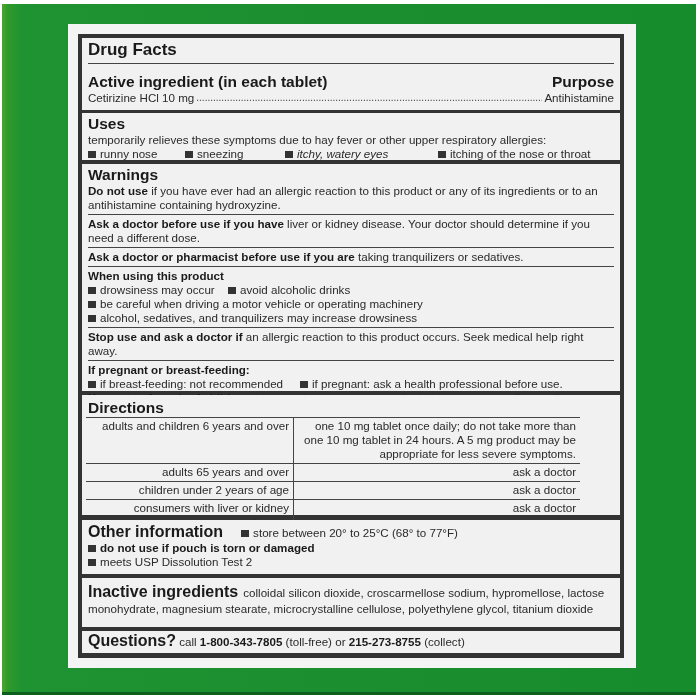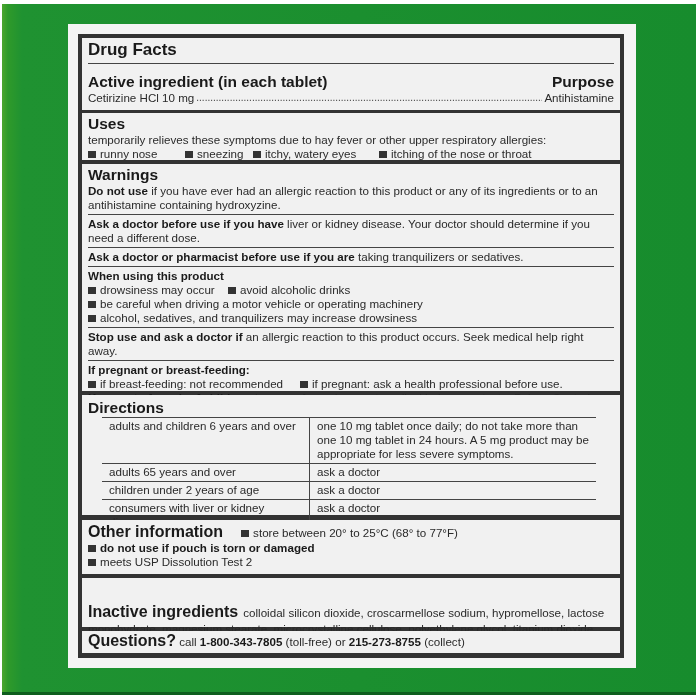--- a/index.html
+++ b/index.html
@@ -23,21 +23,21 @@
     position: absolute; left: 4px; right: 4px; background: #f1f1f1; box-sizing: border-box;
     padding: 0 6px;
   }
   .h { font-weight: bold; font-size: 15.5px; line-height: 18px; color: #1a1a1a; }
   .t { font-size: 11.6px; line-height: 14px; color: #2a2a2a; }
   .b { font-weight: bold; color: #1a1a1a; }
   .rule { border-top: 1.5px solid #444; margin: 2px 0 2px 0; }
   .bul::before { content: ""; display: inline-block; width: 8px; height: 7px; background: #333; margin-right: 4px; vertical-align: 0px; }
   .row { display: flex; }
   .dots { flex: 1; overflow: hidden; white-space: nowrap; color: #444; font-size: 10px; margin: 0 2px; }
-  table.dir { border-collapse: collapse; margin-left: 20px; width: 494px; }
+  table.dir { border-collapse: collapse; margin-left: 4px; width: 494px; text-align: right; }
   table.dir td { font-size: 11.6px; line-height: 14px; color: #2a2a2a; padding: 1px 4px 2px 7px; vertical-align: top; border-top: 1px solid #444; }
   table.dir td.c1 { width: 196px; border-right: 1px solid #444; }
 </style>
 </head>
 <body>
 
 <div class="box"></div>
 <div class="panel"></div>
 
 <div class="frame">
@@ -54,22 +54,22 @@
       <span class="dots">..............................................................................................................................................................................</span>
       <span>Antihistamine</span>
     </div>
   </div>
 
   <div class="sec" style="top:79px;height:47px;">
     <div class="h" style="padding-top:2px;">Uses</div>
     <div class="t">temporarily relieves these symptoms due to hay fever or other upper respiratory allergies:</div>
     <div class="t row">
       <span class="bul" style="width:97px;">runny nose</span>
-      <span class="bul" style="width:68px;">sneezing</span>
-      <span class="bul" style="width:126px;">itchy, watery eyes</span>
+      <span class="bul" style="width:100px;">sneezing</span>
+      <span class="bul" style="width:153px;font-style:italic;">itchy, watery eyes</span>
       <span class="bul">itching of the nose or throat</span>
     </div>
   </div>
 
   <div class="sec" style="top:130px;height:227px;">
     <div class="h" style="padding-top:2px;">Warnings</div>
     <div class="t"><span class="b">Do not use</span><span> if you have ever had an allergic reaction to this product or any of its ingredients or to an antihistamine containing hydroxyzine.</span></div>
     <div class="rule"></div>
     <div class="t"><span class="b">Ask a doctor before use if you have</span><span> liver or kidney disease. Your doctor should determine if you need a different dose.</span></div>
     <div class="rule"></div>
@@ -120,20 +120,20 @@
   <div class="sec" style="top:486px;height:54px;">
     <div class="row" style="align-items:baseline;padding-top:3px;">
       <span class="h" style="font-size:16px;margin-right:18px;">Other information</span>
       <span class="t bul">store between 20° to 25°C (68° to 77°F)</span>
     </div>
     <div class="t b bul">do not use if pouch is torn or damaged</div>
     <div class="t bul">meets USP Dissolution Test 2</div>
   </div>
 
   <div class="sec" style="top:544px;height:49px;padding-top:5px;">
-    <div class="t" style="line-height:15px;margin-top:20px;"><span class="h" style="font-size:16px;margin-right:5px;">Inactive ingredients</span><span>colloidal silicon dioxide, croscarmellose sodium, hypromellose, lactose monohydrate, magnesium stearate, microcrystalline cellulose, polyethylene glycol, titanium dioxide</span></div>
+    <div class="t" style="line-height:15px;"><span class="h" style="font-size:16px;margin-right:5px;">Inactive ingredients</span><span>colloidal silicon dioxide, croscarmellose sodium, hypromellose, lactose monohydrate, magnesium stearate, microcrystalline cellulose, polyethylene glycol, titanium dioxide</span></div>
   </div>
 
   <div class="sec" style="top:597px;height:22px;padding-top:1px;">
     <span class="h" style="font-size:16px;">Questions?</span><span class="t"> call </span><span class="t b">1-800-343-7805</span><span class="t"> (toll-free) or </span><span class="t b">215-273-8755</span><span class="t"> (collect)</span>
   </div>
 
 </div>
 
 </body></html>

